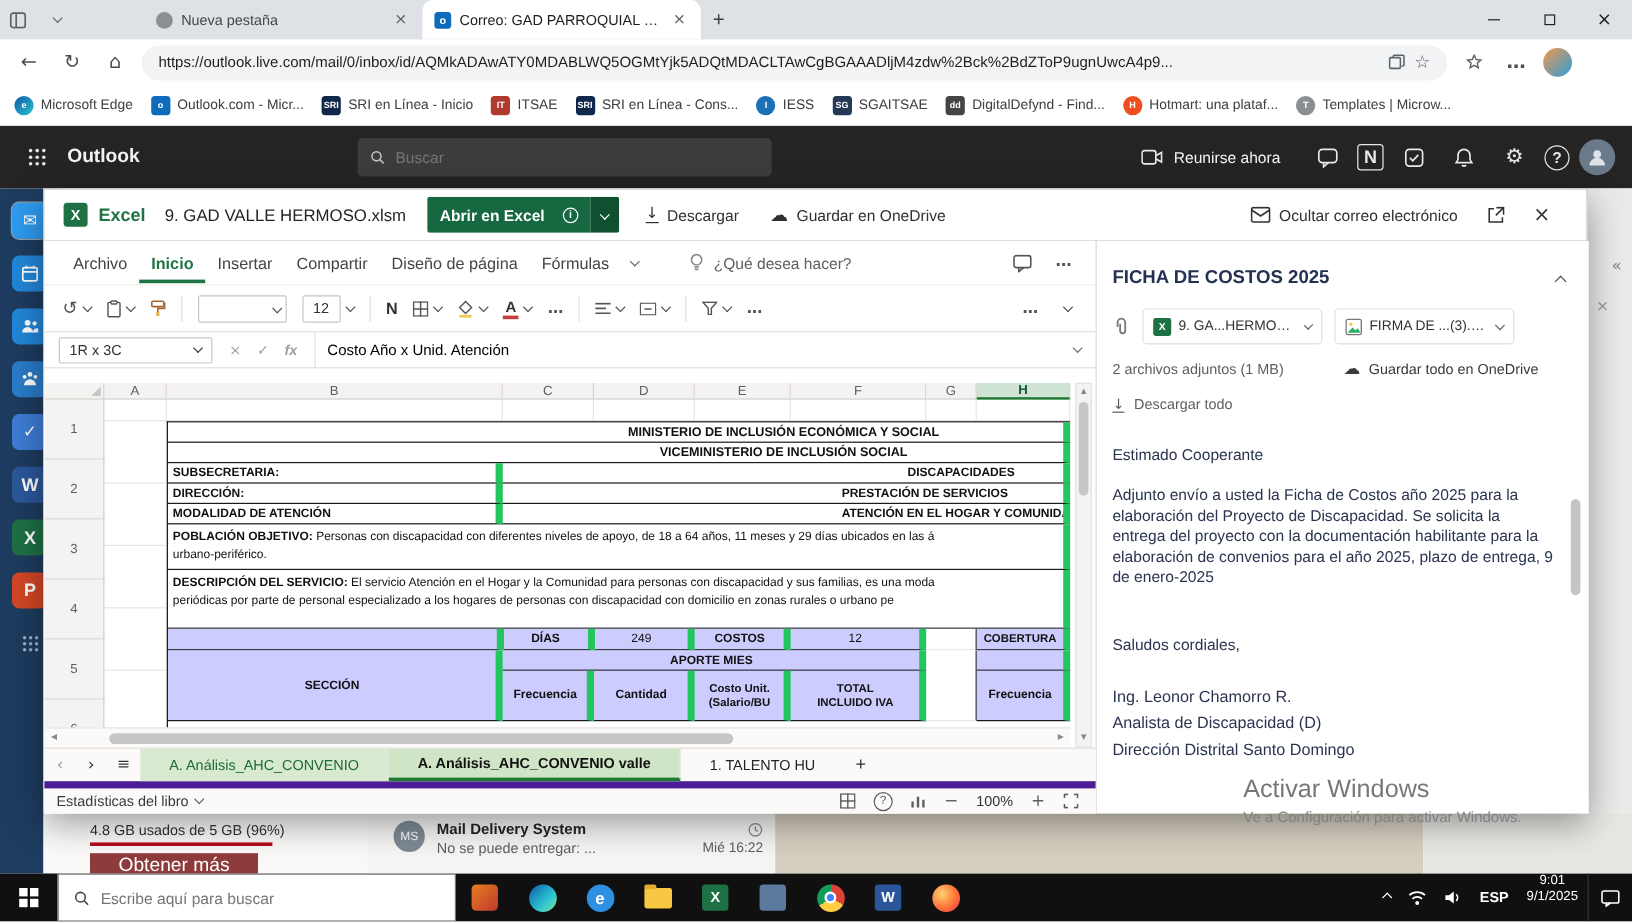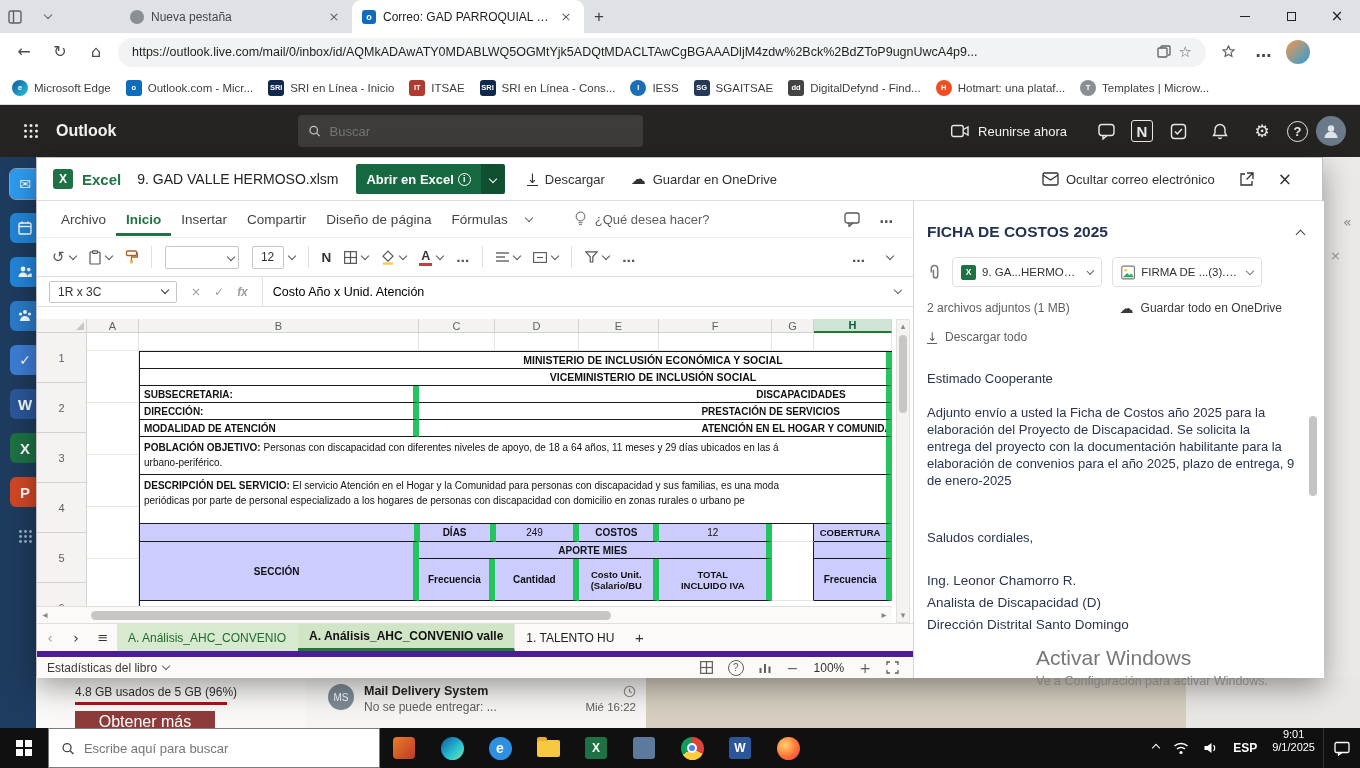--- a/index.html
+++ b/index.html
@@ -35,21 +35,21 @@
 .ohic{width:34px;height:34px;display:flex;align-items:center;justify-content:center;color:#e8e8e8}
 
 .rail{left:0;top:157px;width:50px;height:571px;background:#1e3c5f;display:flex;flex-direction:column;align-items:center;padding-top:12px;gap:14px}
 .tile{width:30px;height:30px;border-radius:6px;display:flex;align-items:center;justify-content:center;color:#fff;font-weight:700;font-size:15px}
 
 .bgstrip{left:36px;top:677px;width:1324px;height:51px}
 
 .panel{left:36px;top:157px;width:1287px;height:520px;background:#fff;border:1px solid #c3c1bf;box-shadow:0 10px 28px rgba(0,0,0,.38);z-index:5}
 .pvh{height:43px;border-bottom:1px solid #e1dfdd;display:flex;align-items:center;padding:0 14px 0 16px;gap:0}
 .btnopen{display:flex;height:30px;margin-left:18px;color:#fff;font-size:13px;font-weight:700;border-radius:2px;overflow:hidden}
-.btnopen .mn{background:#15683f;display:flex;align-items:center;padding:0 10px;gap:4px}
+.btnopen .mn{background:#15683f;display:flex;align-items:center;padding:0 10px;gap:15px}
 .btnopen .sp{background:#114f31;width:24px;display:flex;align-items:center;justify-content:center}
 .infoi{width:13px;height:13px;border:1.3px solid #fff;border-radius:50%;font-size:9px;font-weight:700;display:inline-flex;align-items:center;justify-content:center}
 .hbtn{display:flex;align-items:center;gap:7px;font-size:13px;color:#323130}
 
 .xw{position:absolute;left:0;top:43px;width:877px;height:477px;border-right:1px solid #d8d6d4;background:#fff}
 .ribbon{height:36px;display:flex;align-items:center;padding:0 6px 0 14px;font-size:13.5px;color:#444}
 .rtab{padding:9px 10px 6px;border-bottom:3px solid transparent}
 .rtab.act{color:#217346;font-weight:700;border-bottom-color:#217346}
 .tbar{height:40px;display:flex;align-items:center;padding:0 10px;gap:3px;border-top:1px solid #f0eeec;border-bottom:1px solid #e1dfdd;color:#555}
 .tbtn{height:28px;display:flex;align-items:center;padding:0 5px;border-radius:2px}
@@ -67,21 +67,21 @@
 .tc{border-right:6px solid #22c55e;border-bottom:1px solid #1a1a1a;display:flex;align-items:center;justify-content:center;overflow:hidden;font-size:10px}
 .lav{background:#ccccff}
 .b{font-weight:700}
 .gap9{background:#fff;border-right:1px solid #1a1a1a;border-bottom:1px solid #e7e5e2}
 
 .hscroll{height:17px;display:flex;align-items:center;background:#fbfaf9;border-top:1px solid #e1dfdd;width:855px}
 .sarr{width:16px;text-align:center;color:#888;font-size:10px}
 .vscroll{position:absolute;right:3px;top:118px;width:14px;height:304px;background:#f4f3f2;border:1px solid #e4e2e0;display:flex;flex-direction:column;align-items:center}
 
 .stabs{height:28px;display:flex;align-items:stretch;background:#fbfaf9;border-top:1px solid #e1dfdd;font-size:12px}
-.stab{display:flex;align-items:center;padding:0 11px;border-right:1px solid #e6e4e2;white-space:nowrap}
+.stab{display:flex;align-items:center;padding:0 24px;border-right:1px solid #e6e4e2;white-space:nowrap}
 .status{height:27px;display:flex;align-items:center;background:#fbfaf9;border-top:6px solid #4c1d95;font-size:12px;color:#3b3a39;padding:0 10px}
 
 .em{position:absolute;left:877px;top:43px;width:410px;height:477px;background:#fff;padding:0 0 0 13px;color:#2b3550}
 .chip{height:30px;max-width:150px;border:1px solid #e1dfdd;border-radius:4px;display:flex;align-items:center;gap:6px;padding:0 8px;font-size:11.5px;color:#323130}
 .chip .nm{white-space:nowrap;overflow:hidden;text-overflow:ellipsis;max-width:100px}
 .gr{color:#605e5c;font-size:12px}
 
 .wm{left:1036px;top:646px;z-index:9;color:rgba(112,112,112,.95)}
 
 .tkb{left:0;top:728px;width:1360px;height:40px;background:#101010;display:flex;align-items:stretch;z-index:10}

